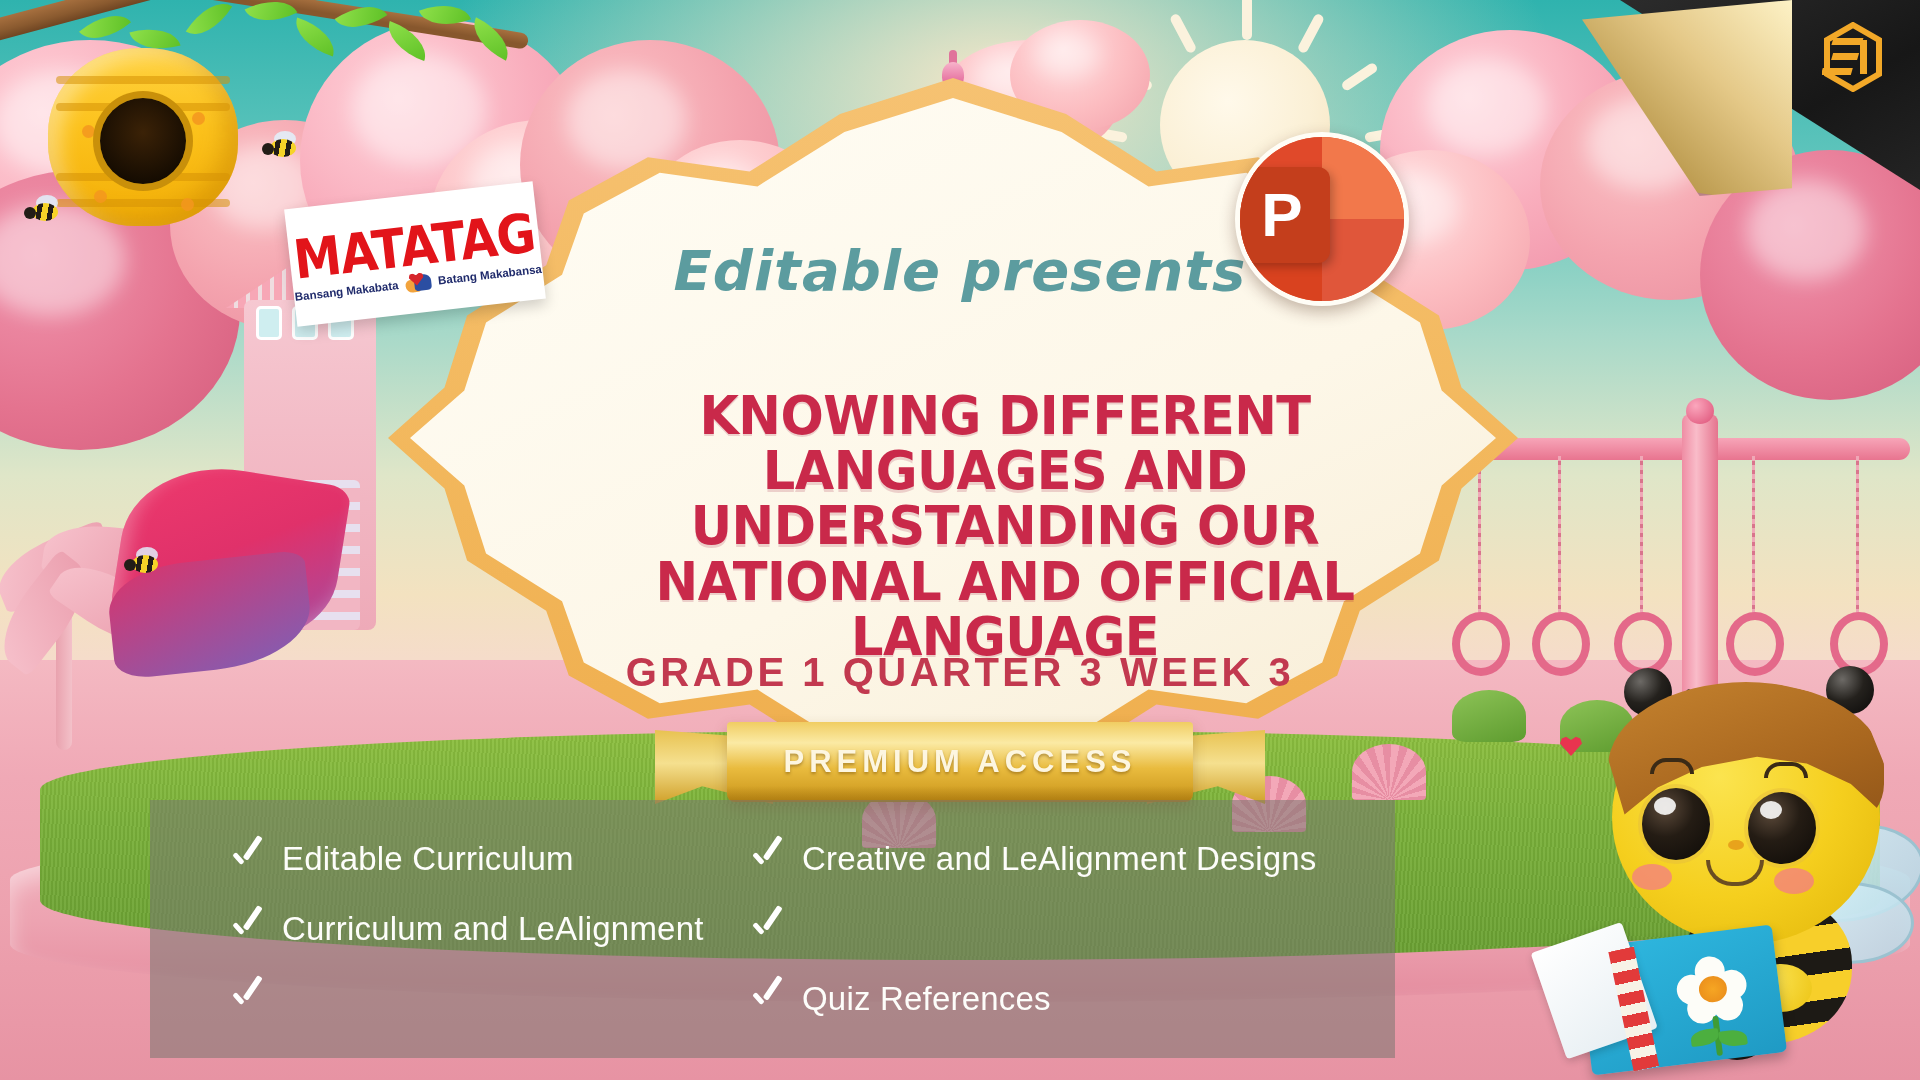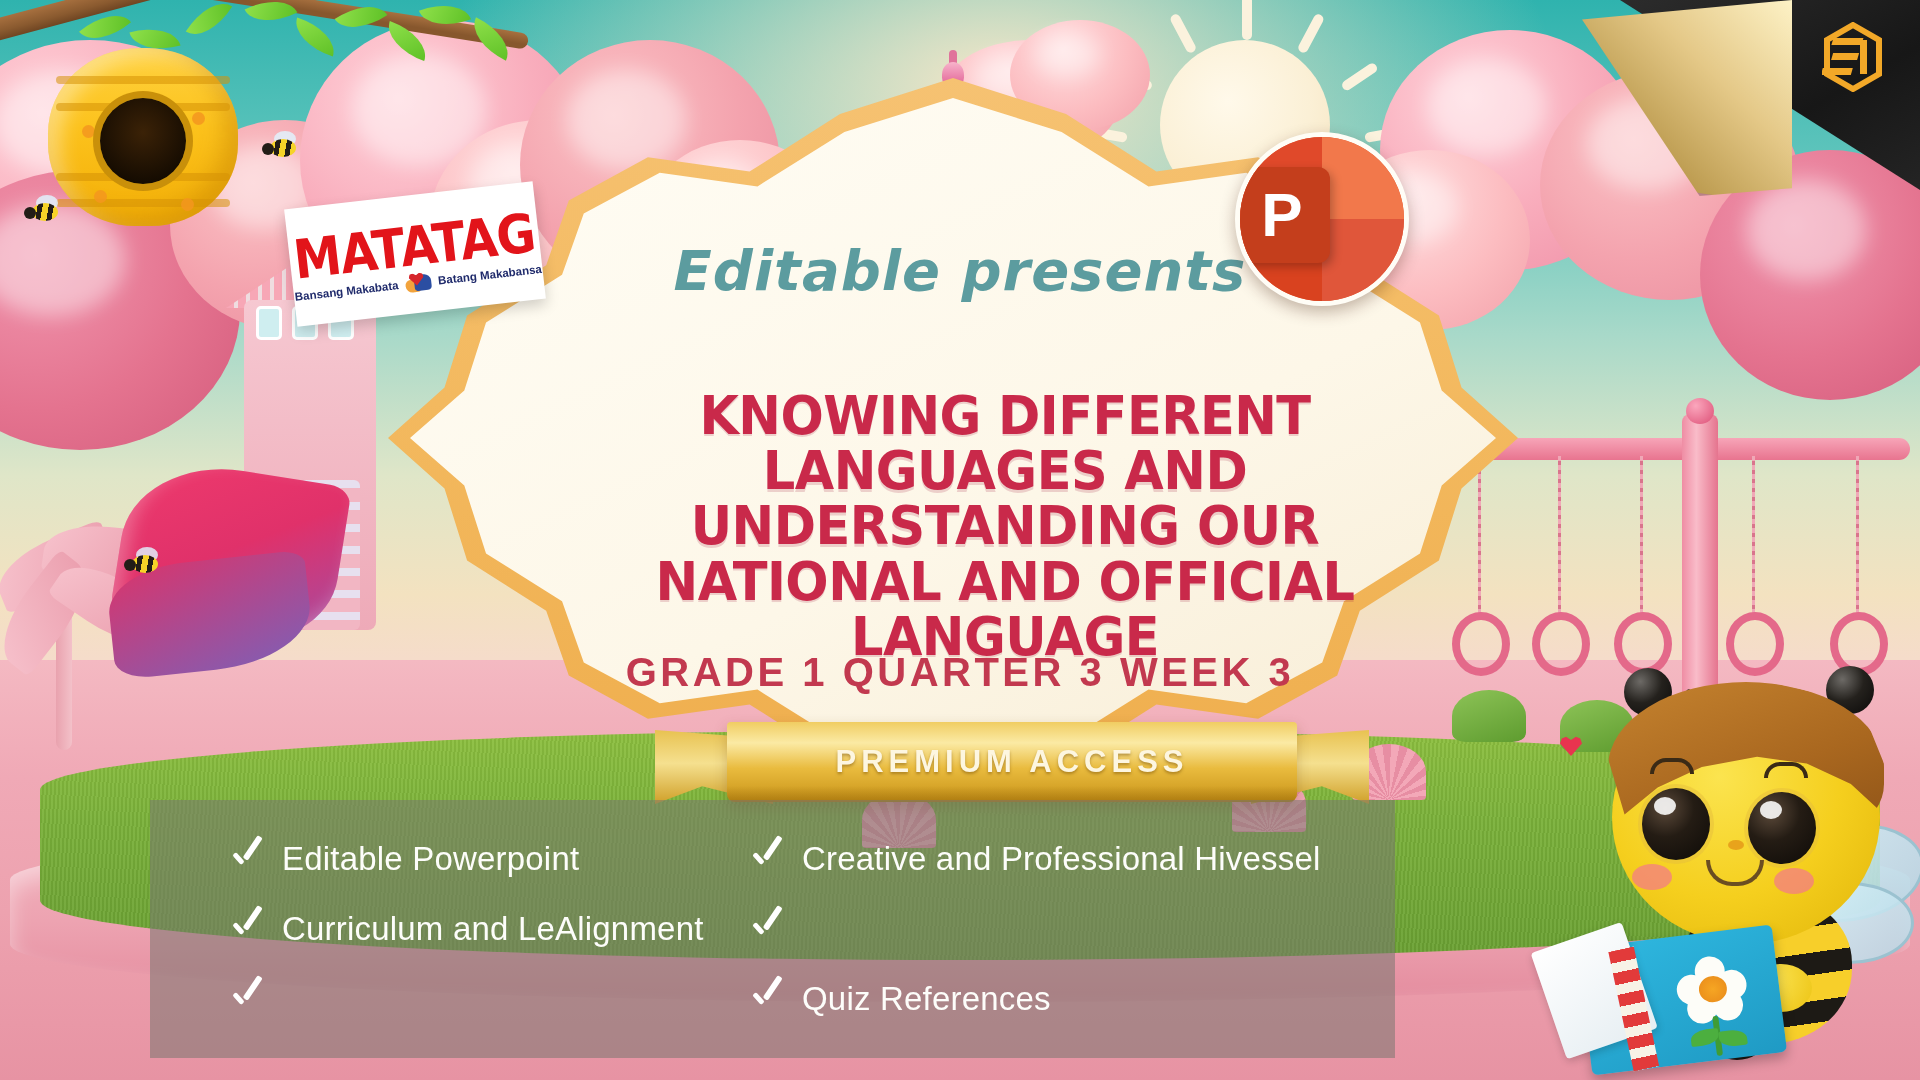--- a/index.html
+++ b/index.html
@@ -217,21 +217,21 @@
     transform:scaleX(1.04) scaleY(1.08); transform-origin:center top;
     text-shadow:0 2px 0 rgba(160,30,60,.18);
   }
   .subtitle{
     position:absolute; left:0; right:0; top:650px; text-align:center;
     font-family:"Liberation Sans", sans-serif; font-weight:700;
     font-size:40px; color:#c2394f; letter-spacing:3.5px;
   }
 
   
-  .ribbon-wrap{ position:absolute; left:655px; top:722px; width:714px; height:96px;text-align:center; }
+  .ribbon-wrap{ position:absolute; left:655px; top:722px; width:610px; height:96px;text-align:center; }
   .ribbon-tail{
     position:absolute; top:8px; width:118px; height:74px;
     background:linear-gradient(180deg,#e8c251 0%, #f5e08f 45%, #cf9f27 100%);
   }
   .tail-l{ left:0; clip-path:polygon(0 0,100% 12%,100% 100%,40% 76%,0 100%); }
   .tail-r{ right:0; clip-path:polygon(0 12%,100% 0,100% 100%,60% 76%,0 100%); }
   .ribbon-main{
     position:absolute; left:72px; right:72px; top:0; height:80px;
     background:linear-gradient(180deg,#f0cd62 0%, #fbeaa4 26%, #e9bb3e 58%, #c89318 100%);
     border-radius:4px 4px 8px 8px;
@@ -534,35 +534,35 @@
       <div class="q4"></div>
     <div class="ppt-sq">
       <span class="ppt-p">P</span>
     </div>
   </div>
 
   <div class="feature-bar">
     <div class="feature-col col-left">
       <div class="feat">
         <span class="check"></span>
-        <span class="feat-label">Editable Powerpoint</span>
+        <span class="feat-label">Editable Curriculum</span>
       </div>
       <div class="feat">
         <span class="check"></span>
         <span class="feat-label">Curriculum and LeAlignment</span>
       </div>
       <div class="feat">
         <span class="check"></span>
       </div>
     </div>
 
     <div class="feature-col col-right">
       <div class="feat">
         <span class="check"></span>
-        <span class="feat-label">Creative and Professional Hivessel</span>
+        <span class="feat-label">Creative and LeAlignment Designs</span>
       </div>
       <div class="feat">
         <span class="check"></span>
       </div>
       <div class="feat">
         <span class="check"></span>
         <span class="feat-label">Quiz References</span>
       </div>
     </div>
   </div>

